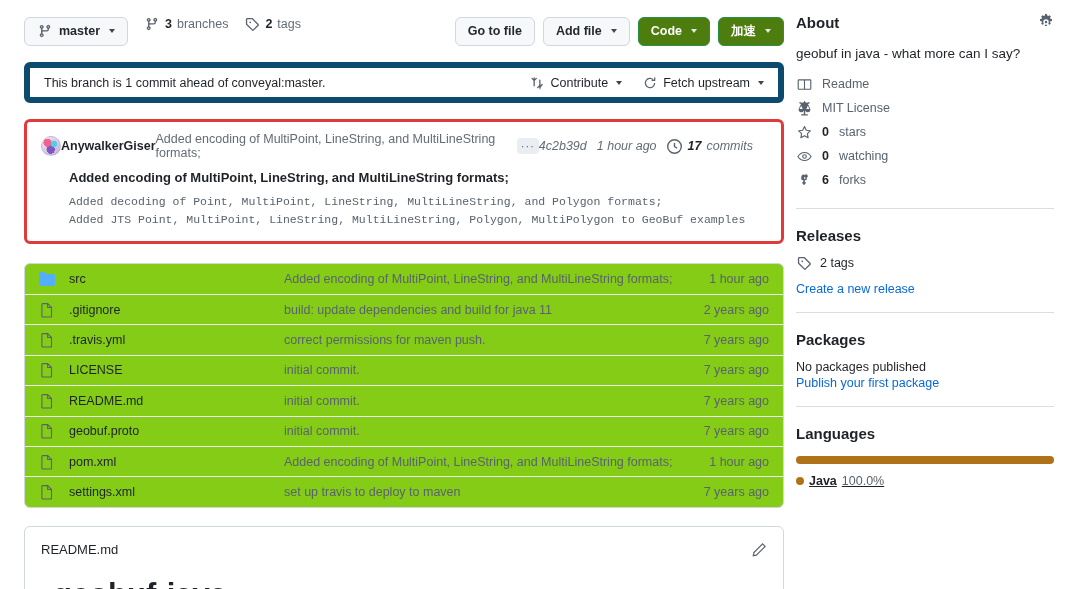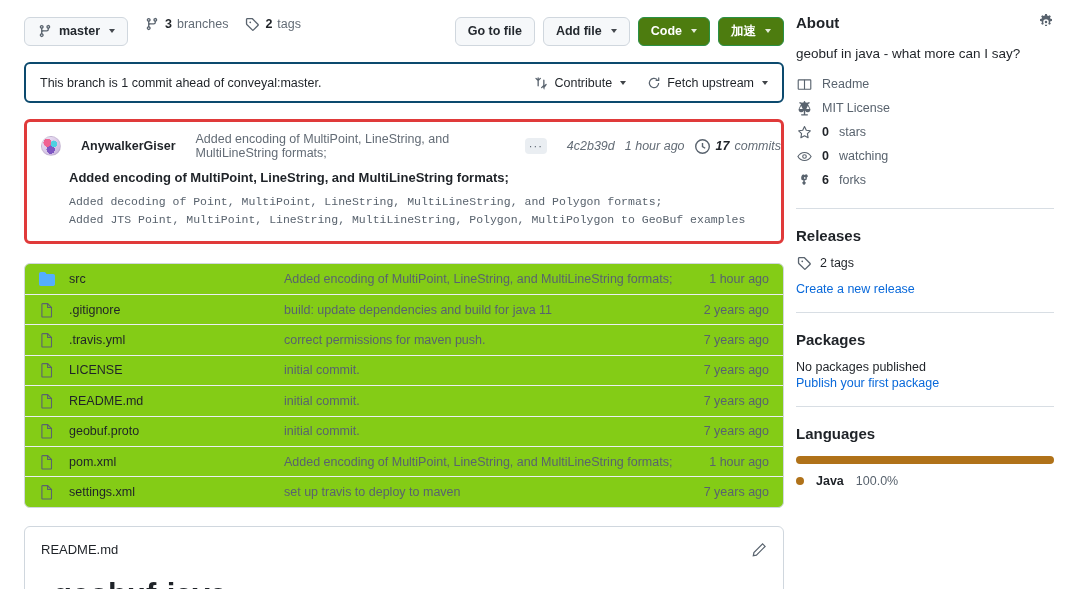--- a/index.html
+++ b/index.html
@@ -38,37 +38,37 @@
     display: inline-flex; align-items: center; gap: 5px;
     font-size: 12.5px; color: #1f2328; cursor: pointer; white-space: nowrap;
   }
   .meta-link .num { font-weight: bold; }
   .meta-link .lbl { color: #636c76; }
   .toolbar-left { display: flex; align-items: flex-start; gap: 16px; }
   .toolbar-right { display: flex; align-items: center; gap: 8px; margin-left: auto; }
 
   
   .notice {
-    border: 2px solid #0c4a6e; border-radius: 6px; background: #ffffff;
+    border: 6px solid #0c4a6e; border-radius: 6px; background: #ffffff;
     height: 41px; display: flex; align-items: center; padding: 0 14px;
     font-size: 12.5px; color: #1f2328;
   }
   .notice .right { margin-left: auto; display: flex; align-items: center; gap: 20px; }
   .notice .right .meta-link { color: #1f2328; }
 
   
   .commit-wrap {
     margin-top: 16px;
     border: 3px solid #e03a3a; border-radius: 6px;
     background: #ffffff; padding: 0;
   }
   .commit-inner { border-radius: 3px; overflow: hidden; }
   .commit-head {
-    display: flex; align-items: center; gap: 20px;
-    padding: 10px 0 2px 14px; font-size: 12.5px;
+    display: flex; align-items: center; gap: 0;
+    padding: 10px 28px 2px 14px; font-size: 12.5px;
   }
   .avatar {
     width: 20px; height: 20px; border-radius: 50%;
     background:
       radial-gradient(circle at 30% 32%, #f06292 0 22%, transparent 23%),
       radial-gradient(circle at 66% 38%, #4dd0e1 0 20%, transparent 21%),
       radial-gradient(circle at 48% 70%, #7e57c2 0 26%, transparent 27%),
       linear-gradient(140deg, #efe6f5 0%, #d8c7e8 55%, #c7b4dd 100%);
     flex: 0 0 auto; border: 1px solid rgba(0,0,0,.08);
   }
@@ -141,21 +141,21 @@
     font-size: 12.5px; color: #59636e; cursor: pointer;
   }
   .sb-link .strong { color: #1f2328; font-weight: bold; }
   .sb-icon { width: 16px; display: flex; justify-content: center; align-items: center; flex: 0 0 16px; }
   .sb-rule { border-top: 1px solid #d8dee4; margin: 16px 0 0 0; }
   .sb-head2 { font-size: 15px; font-weight: bold; color: #1f2328; padding: 18px 0 12px 0; }
   .sb-tags { display: flex; align-items: flex-start; gap: 8px; font-size: 12.5px; color: #1f2328; cursor: pointer; }
   .sb-anchor { font-size: 12.5px; color: #0969da; cursor: pointer; display: block; padding-top: 12px; }
   .sb-plain { font-size: 12.5px; color: #1f2328; }
   .lang-bar { height: 8px; border-radius: 6px; overflow: hidden; display: flex; margin: 2px 0 10px 0; }
-  .lang-item { display: flex; align-items: center; gap: 12px; font-size: 12.5px; cursor: pointer; }
+  .lang-item { display: flex; align-items: center; gap: 5px; font-size: 12.5px; cursor: pointer; text-decoration: underline; }
   .lang-dot { width: 8px; height: 8px; border-radius: 50%; display: inline-block; }
   .lang-name { font-weight: bold; color: #1f2328; }
   .lang-pct { color: #59636e; }
 
   svg { display: block; }
 </style>
 </head>
 <body>
 
 <div class="page">

